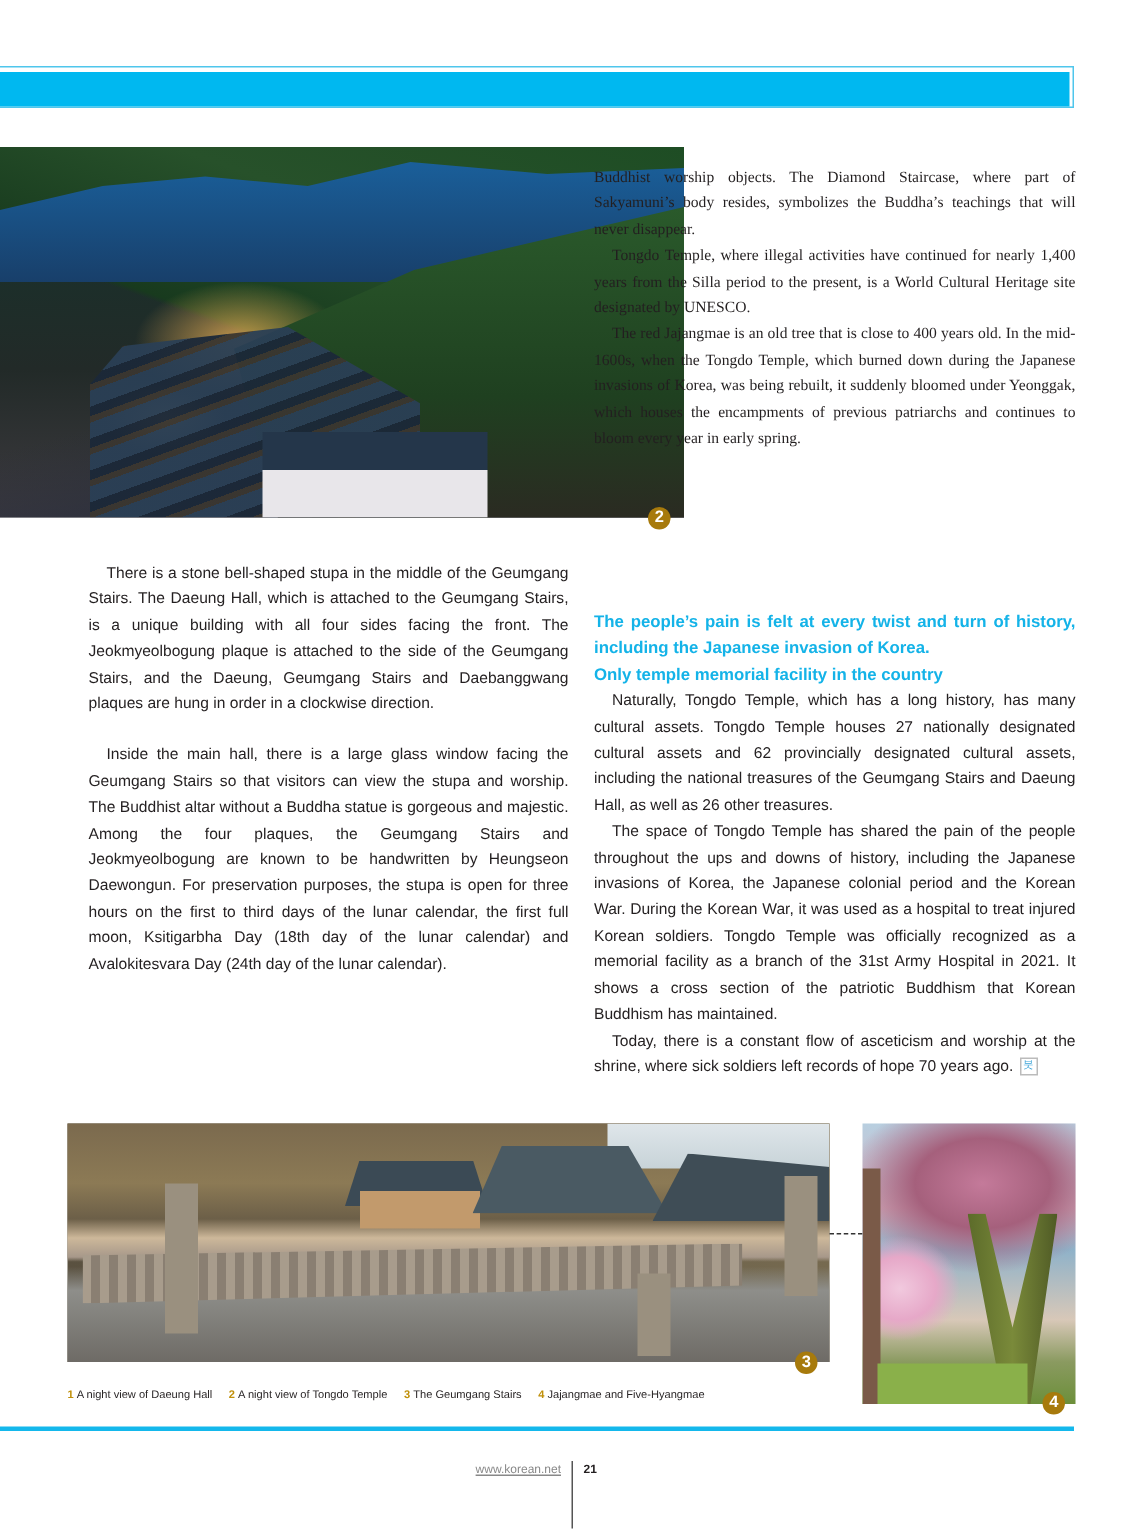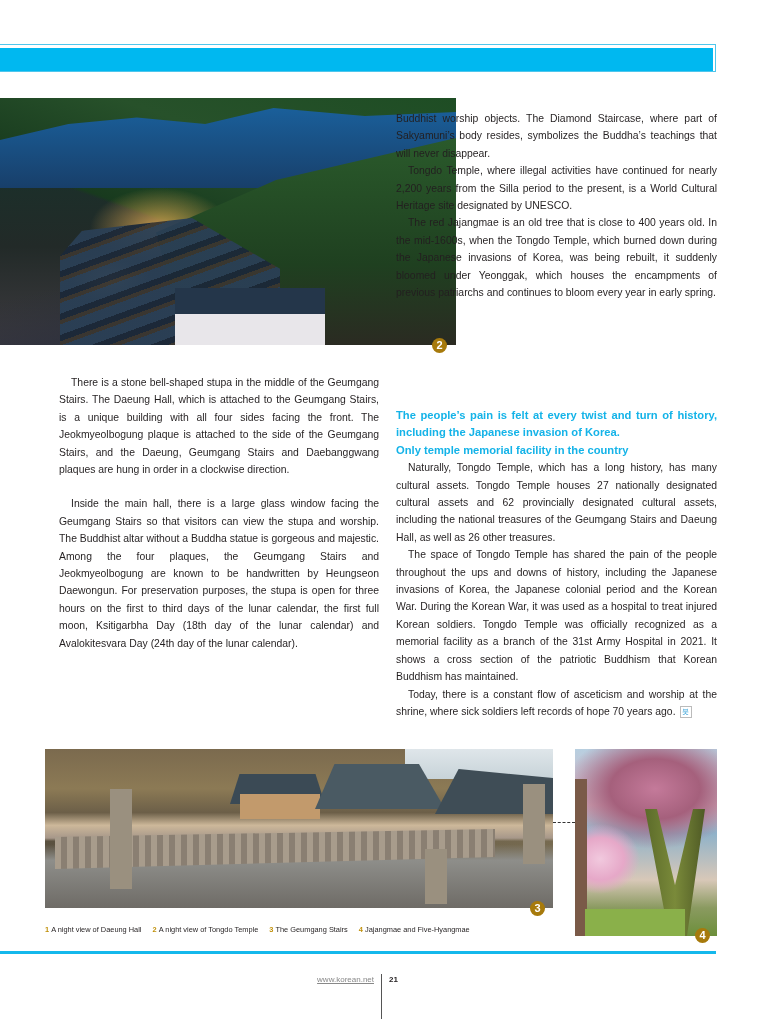--- a/index.html
+++ b/index.html
@@ -113,21 +113,21 @@
       line-height: 15px; text-align: center;
       font-family: "Liberation Sans", sans-serif;
     }
     .col {
       position: absolute; font-size: 10.4px; line-height: 17.4px;
       text-align: justify; color: #231f20;
     }
     .col p { margin: 0; text-indent: 12px; }
     .col p.noindent { text-indent: 0; }
     .col-left { left: 59px; top: 374px; width: 320px; }
-    .col-right-top { left: 396px; top: 110px; width: 321px; }
+    .col-right-top { left: 396px; top: 110px; width: 321px; font-family: Liberation Serif, serif; }
     .col-right-bottom { left: 396px; top: 407px; width: 321px; }
     .heading {
       color: #14b3e8; font-weight: bold; font-size: 11.2px; line-height: 17.4px;
       text-align: justify; margin: 0;
     }
     .spacer { height: 17px; }
     .end-mark {
       display: inline-block; width: 10px; height: 10px; margin-left: 4px;
       border: 1px solid #bbb; font-size: 7px; line-height: 10px; text-align: center;
       color: #3aa3d8; vertical-align: middle; text-indent: 0;
@@ -160,21 +160,21 @@
 <div class="photo photo-night">
   <div class="night-mountain"></div>
   <div class="night-forest"></div>
   <div class="night-buildings"></div>
   <div class="night-hall"></div>
 </div>
 <div class="badge" style="left:432px; top:338px;">2</div>
 
 <div class="col col-right-top">
   <p class="noindent">Buddhist worship objects. The Diamond Staircase, where part of Sakyamuni’s body resides, symbolizes the Buddha’s teachings that will never disappear.</p>
-  <p>Tongdo Temple, where illegal activities have continued for nearly 2,200 years from the Silla period to the present, is a World Cultural Heritage site designated by UNESCO.</p>
+  <p>Tongdo Temple, where illegal activities have continued for nearly 1,400 years from the Silla period to the present, is a World Cultural Heritage site designated by UNESCO.</p>
   <p>The red Jajangmae is an old tree that is close to 400 years old. In the mid-1600s, when the Tongdo Temple, which burned down during the Japanese invasions of Korea, was being rebuilt, it suddenly bloomed under Yeonggak, which houses the encampments of previous patriarchs and continues to bloom every year in early spring.</p>
 </div>
 
 <div class="col col-left">
   <p>There is a stone bell-shaped stupa in the middle of the Geumgang Stairs. The Daeung Hall, which is attached to the Geumgang Stairs, is a unique building with all four sides facing the front. The Jeokmyeolbogung plaque is attached to the side of the Geumgang Stairs, and the Daeung, Geumgang Stairs and Daebanggwang plaques are hung in order in a clockwise direction.</p>
   <div class="spacer"></div>
   <p>Inside the main hall, there is a large glass window facing the Geumgang Stairs so that visitors can view the stupa and worship. The Buddhist altar without a Buddha statue is gorgeous and majestic. Among the four plaques, the Geumgang Stairs and Jeokmyeolbogung are known to be handwritten by Heungseon Daewongun. For preservation purposes, the stupa is open for three hours on the first to third days of the lunar calendar, the first full moon, Ksitigarbha Day (18th day of the lunar calendar) and Avalokitesvara Day (24th day of the lunar calendar).</p>
 </div>
 
 <div class="col col-right-bottom">

